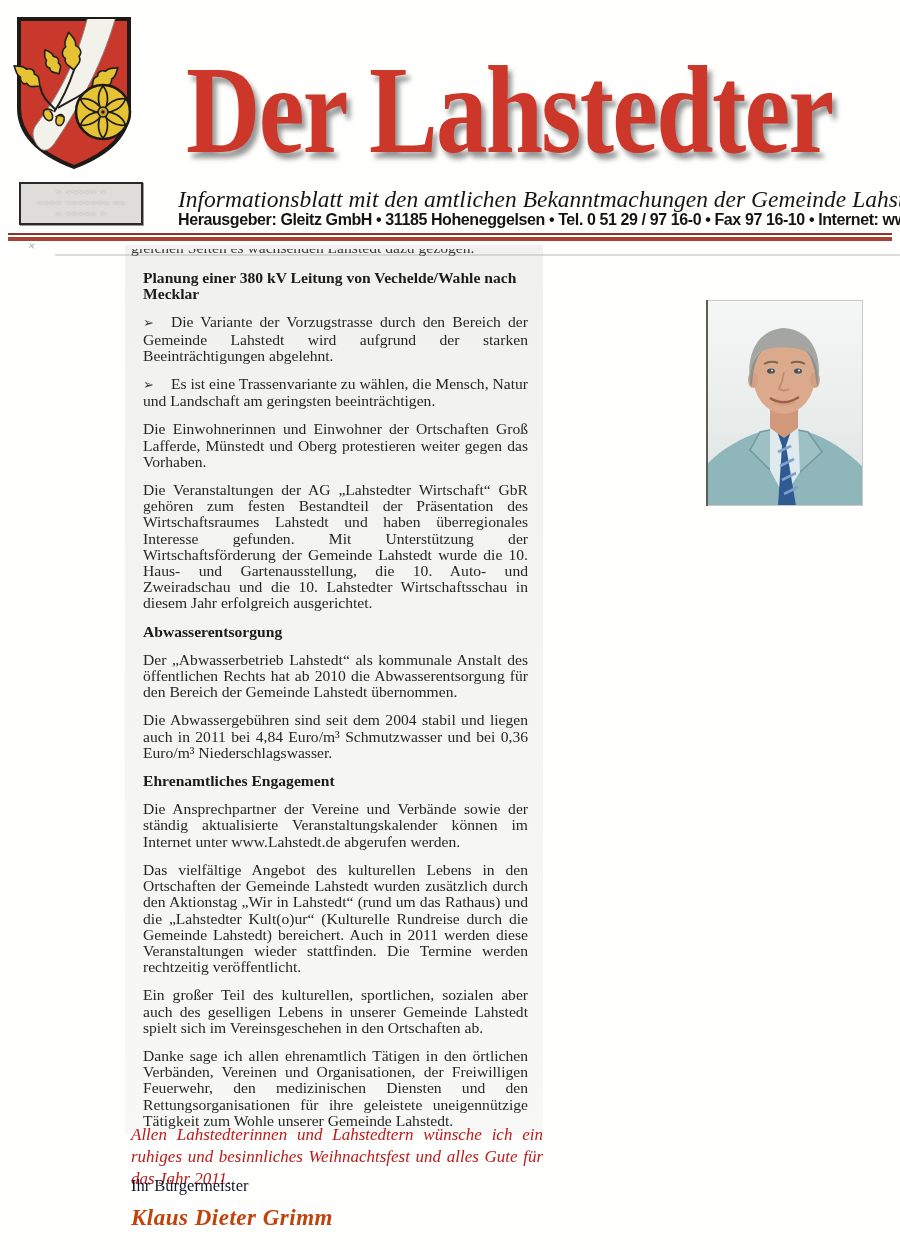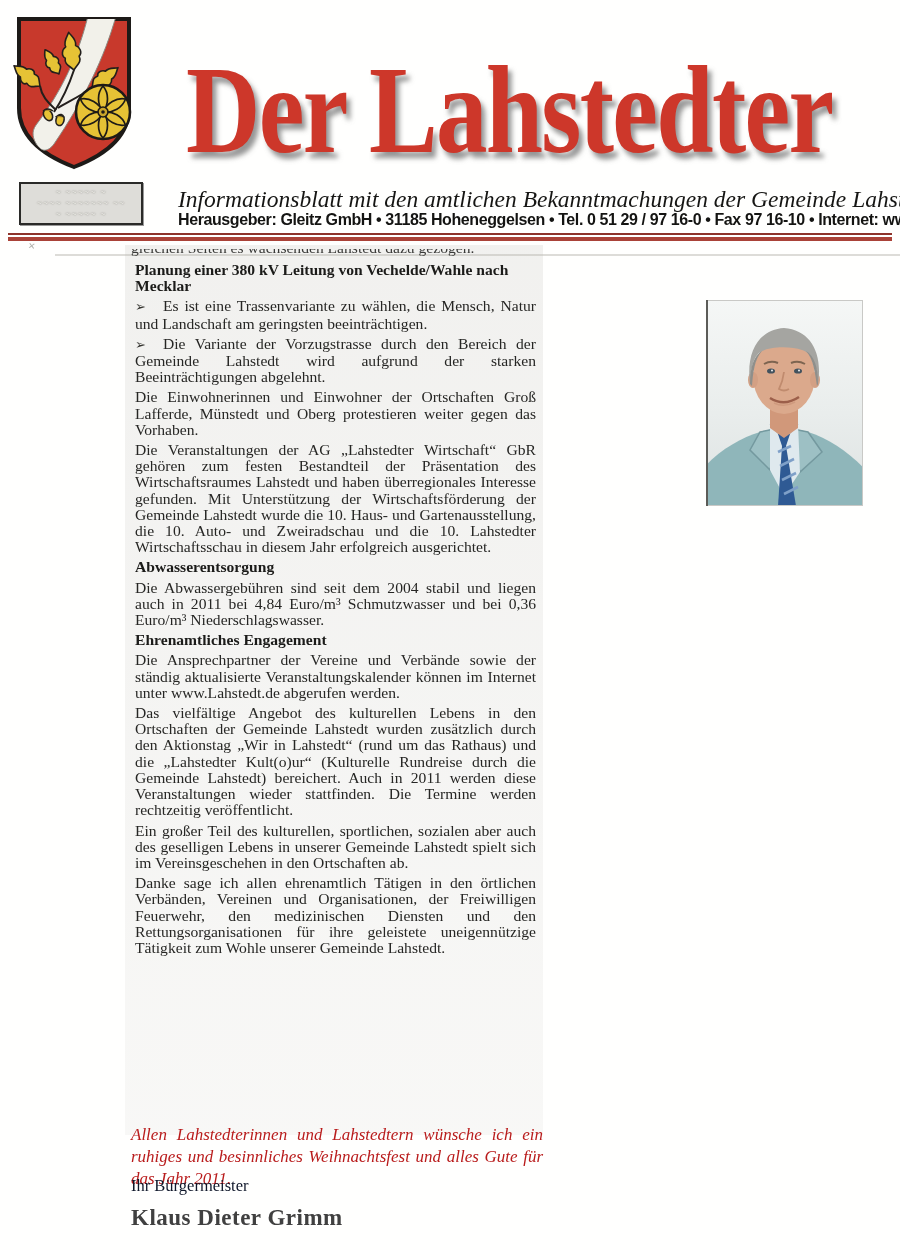--- a/index.html
+++ b/index.html
@@ -33,30 +33,30 @@
     color:#f4f3ef;text-shadow:0 0 2px #9a9994, 0 0 1px #8a8984;filter:blur(0.7px);
     letter-spacing:1px;white-space:nowrap;}
 
   
   .scanshade{position:absolute;left:125px;top:245px;width:418px;height:890px;
     background:linear-gradient(rgba(186,184,178,0.20), rgba(186,184,178,0.10));}
   .article{position:absolute;left:131px;top:249px;width:409px;
     font-size:15.6px;line-height:16.2px;color:#262624;text-align:justify;}
   .clipline{height:9px;overflow:hidden;color:#3a3a38;}
   .clipline span{display:block;transform:translateY(-9px);}
-  .article p{margin:4px;}
+  .article p{margin:12px;}
   .article p.heading{font-weight:700;color:#1b1b19;text-align:left;}
   .article .glyph{font-family:"DejaVu Sans",sans-serif;font-size:13px;
     margin-right:17px;color:#33332f;}
   .closing-wish{position:absolute;left:131px;top:1124px;width:412px;
     font-style:italic;font-size:17px;line-height:22px;color:#b91c1c;text-align:justify;}
   .mayor-role{position:absolute;left:131px;top:1176px;
     font-size:16.5px;color:#0f172a;}
   .mayor-signature{position:absolute;left:131px;top:1205px;
-    font-weight:700;font-size:23px;letter-spacing:0.5px;color:#404040;}
+    font-style:italic;font-weight:700;font-size:23px;letter-spacing:0.5px;color:#c2410c;}
 
   
   .photo{position:absolute;left:706px;top:300px;width:157px;height:206px;}
 </style>
 </head>
 <body>
 
 <div class="page">
 
   <div class="crest">
@@ -121,25 +121,26 @@
   <div class="faint-line"></div>
   <div class="mark-x">✕</div>
 
   <div class="scanshade"></div>
   <div class="article">
     <div class="clipline">
       <span>gleichen Seiten es wachsenden Lahstedt dazu gezogen.</span>
     </div>
     <div>
         <p class="blk heading">Planung einer 380 kV Leitung von Vechelde/Wahle nach Mecklar</p>
+        <p class="blk bullet"><span class="glyph">➢</span>Die Variante der Vorzugstrasse durch den Bereich der Gemeinde Lahstedt wird aufgrund der starken Beeinträchtigungen abgelehnt.</p>
         <p class="blk bullet"><span class="glyph">➢</span>Es ist eine Trassenvariante zu wählen, die Mensch, Natur und Landschaft am geringsten beeinträchtigen.</p>
-        <p class="blk bullet"><span class="glyph">➢</span>Die Variante der Vorzugstrasse durch den Bereich der Gemeinde Lahstedt wird aufgrund der starken Beeinträchtigungen abgelehnt.</p>
         <p class="blk paragraph">Die Einwohnerinnen und Einwohner der Ortschaften Groß Lafferde, Münstedt und Oberg protestieren weiter gegen das Vorhaben.</p>
         <p class="blk paragraph">Die Veranstaltungen der AG „Lahstedter Wirtschaft“ GbR gehören zum festen Bestandteil der Präsentation des Wirtschaftsraumes Lahstedt und haben überregionales Interesse gefunden. Mit Unterstützung der Wirtschaftsförderung der Gemeinde Lahstedt wurde die 10. Haus- und Gartenausstellung, die 10. Auto- und Zweiradschau und die 10. Lahstedter Wirtschaftsschau in diesem Jahr erfolgreich ausgerichtet.</p>
         <p class="blk heading">Abwasserentsorgung</p>
+        <p class="blk paragraph">Der „Abwasserbetrieb Lahstedt“ als kommunale Anstalt des öffentlichen Rechts hat ab 2010 die Abwasserentsorgung für den Bereich der Gemeinde Lahstedt übernommen.</p>
         <p class="blk paragraph">Die Abwassergebühren sind seit dem 2004 stabil und liegen auch in 2011 bei 4,84 Euro/m³ Schmutzwasser und bei 0,36 Euro/m³ Niederschlagswasser.</p>
         <p class="blk heading">Ehrenamtliches Engagement</p>
         <p class="blk paragraph">Die Ansprechpartner der Vereine und Verbände sowie der ständig aktualisierte Veranstaltungskalender können im Internet unter www.Lahstedt.de abgerufen werden.</p>
         <p class="blk paragraph">Das vielfältige Angebot des kulturellen Lebens in den Ortschaften der Gemeinde Lahstedt wurden zusätzlich durch den Aktionstag „Wir in Lahstedt“ (rund um das Rathaus) und die „Lahstedter Kult(o)ur“ (Kulturelle Rundreise durch die Gemeinde Lahstedt) bereichert. Auch in 2011 werden diese Veranstaltungen wieder stattfinden. Die Termine werden rechtzeitig veröffentlicht.</p>
         <p class="blk paragraph">Ein großer Teil des kulturellen, sportlichen, sozialen aber auch des geselligen Lebens in unserer Gemeinde Lahstedt spielt sich im Vereinsgeschehen in den Ortschaften ab.</p>
         <p class="blk paragraph">Danke sage ich allen ehrenamtlich Tätigen in den örtlichen Verbänden, Vereinen und Organisationen, der Freiwilligen Feuerwehr, den medizinischen Diensten und den Rettungsorganisationen für ihre geleistete uneigennützige Tätigkeit zum Wohle unserer Gemeinde Lahstedt.</p>
       </div>
   </div>
 
   <div class="closing-wish">Allen Lahstedterinnen und Lahstedtern wünsche ich ein ruhiges und besinnliches Weihnachtsfest und alles Gute für das Jahr 2011.</div>

